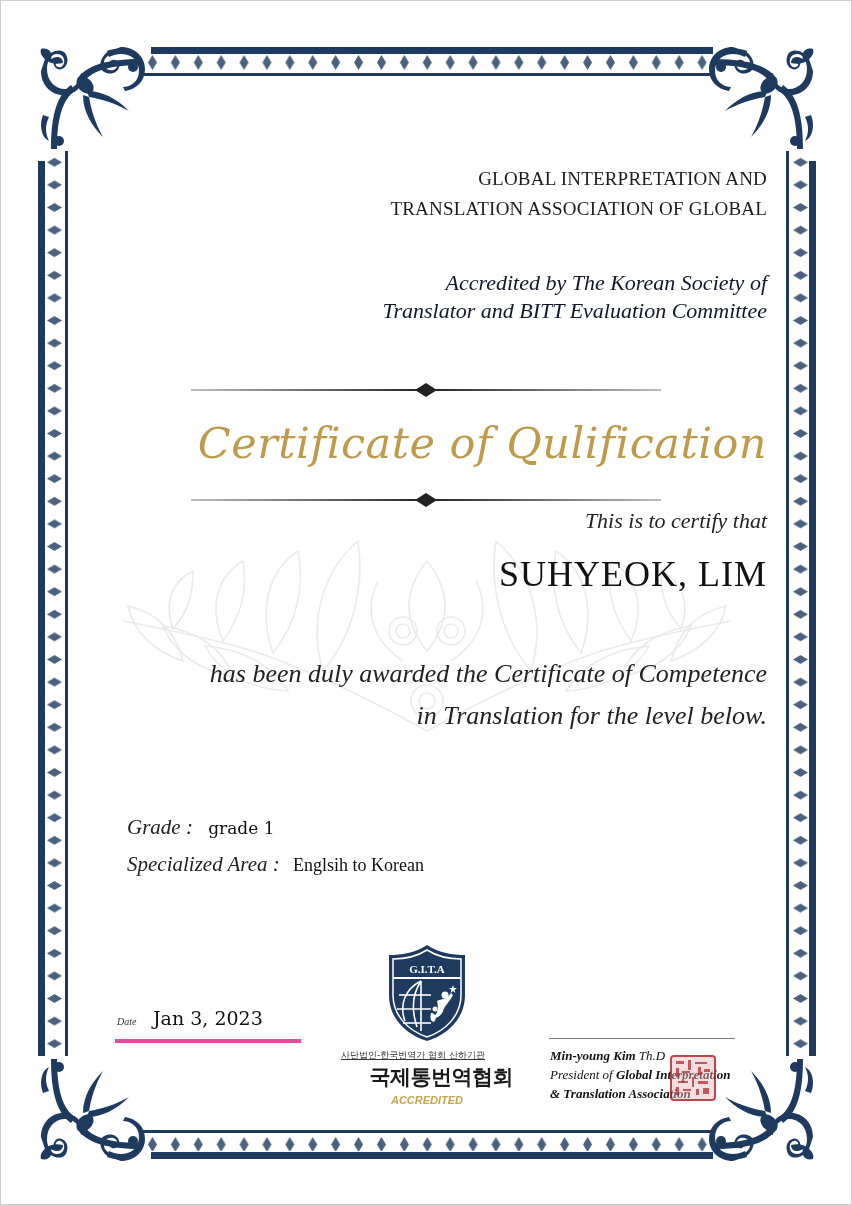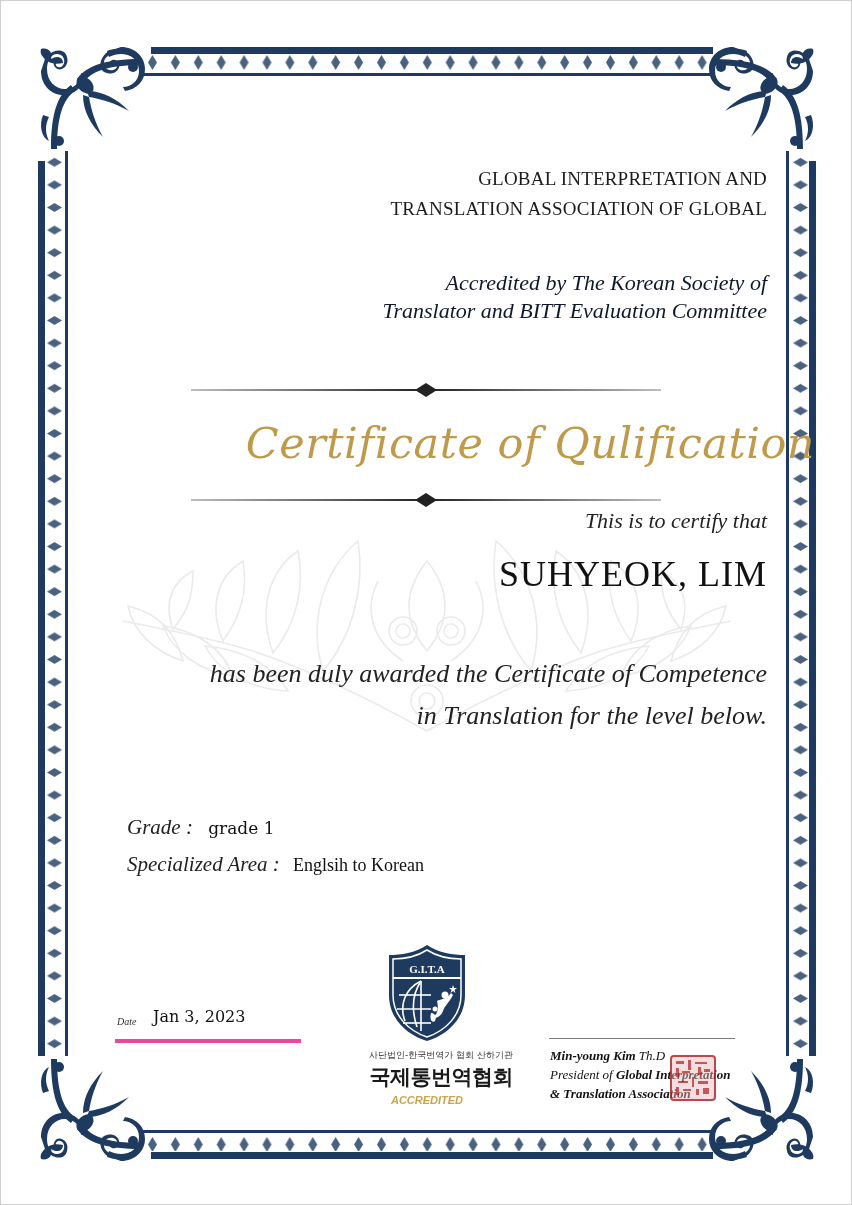--- a/index.html
+++ b/index.html
@@ -24,45 +24,44 @@
 
   
   .serif { font-family: "Liberation Serif", "DejaVu Serif", serif; }
   .center { position: absolute; left: 0; width: 766px; text-align: right; }
   .org-name { top: 163px; font-size: 19px; line-height: 30px; color: #1c1c1c; letter-spacing: 0.2px; }
   .accred { top: 268px; font-size: 22px; line-height: 28px; font-style: italic; color: #0f172a; }
   .title {
     top: 412px; font-family: "DejaVu Serif", "Liberation Serif", serif;
     font-style: italic; font-size: 43px; color: #bf9a4b; letter-spacing: 0.5px;
     line-height: 60px;
-    padding-left: 48px;
   }
   .divider { position: absolute; left: 190px; width: 470px; height: 14px; }
   .divider.d1 { top: 382px; }
   .divider.d2 { top: 492px; }
   .certify { top: 506px; font-size: 22px; font-style: italic; color: #222; line-height: 28px; }
   .recipient { top: 551px; font-size: 36px; color: #111; letter-spacing: 1px; line-height: 44px; }
   .awarded { top: 652px; font-size: 26px; font-style: italic; color: #222; line-height: 42px; }
 
   .watermark { position: absolute; left: 112px; top: 500px; width: 628px; height: 240px; opacity: 0.55; }
 
   .field { position: absolute; left: 126px; font-size: 21px; color: #222; }
   .field .lbl { font-style: italic; }
   .field .val { font-style: normal; color: #111; }
   .field.grade { top: 814px; }
   .field.grade .val { font-family: "DejaVu Serif", serif; font-size: 17px; margin-left: 10px; margin-top: 44px; }
   .field.area { top: 851px; }
   .field.area .val { font-size: 18px; margin-left: 8px; }
 
   .date-block { position: absolute; left: 114px; top: 1006px; width: 186px; height: 32px; border-bottom: 4px solid #ec4899; }
   .date-lbl { position: absolute; left: 2px; top: 9px; font-size: 10px; font-style: italic; color: #333; }
-  .date-val { position: absolute; left: 38px; top: 0px; font-family: "DejaVu Serif", serif; font-size: 16px; color: #111; }
+  .date-val { position: absolute; left: 38px; top: 0px; font-family: "DejaVu Serif", serif; font-size: 19px; color: #111; }
 
   .logo { position: absolute; left: 384px; top: 942px; width: 84px; height: 100px; }
-  .logo-sub { position: absolute; left: 340px; top: 1048px; width: 172px; text-align: right; font-family: "DejaVu Sans", sans-serif; font-size: 9px; color: #333; }
+  .logo-sub { position: absolute; left: 340px; top: 1048px; width: 172px; text-align: left; font-family: "DejaVu Sans", sans-serif; font-size: 9px; color: #333; text-decoration: underline; }
   .logo-kr { position: absolute; left: 340px; top: 1062px; width: 172px; text-align: right; font-family: "DejaVu Sans", sans-serif; font-weight: bold; font-size: 21px; color: #1a1a1a; letter-spacing: -0.5px; }
   .logo-acc { position: absolute; left: 340px; top: 1093px; width: 172px; text-align: center; font-family: "Liberation Sans", sans-serif; font-weight: bold; font-style: italic; font-size: 11px; color: #c9a44a; }
 
   .sig-line { position: absolute; left: 548px; top: 1037px; width: 186px; height: 0; border-top: 1px solid #7a7a7a; }
   .sig-block { position: absolute; left: 549px; top: 1045px; font-size: 13px; color: #111; line-height: 19px; }
   .sig-block b { font-style: italic; }
   .sig-block i { font-style: italic; }
   .seal { position: absolute; left: 669px; top: 1054px; width: 46px; height: 46px; opacity: 0.85; }
 </style>
 </head>

